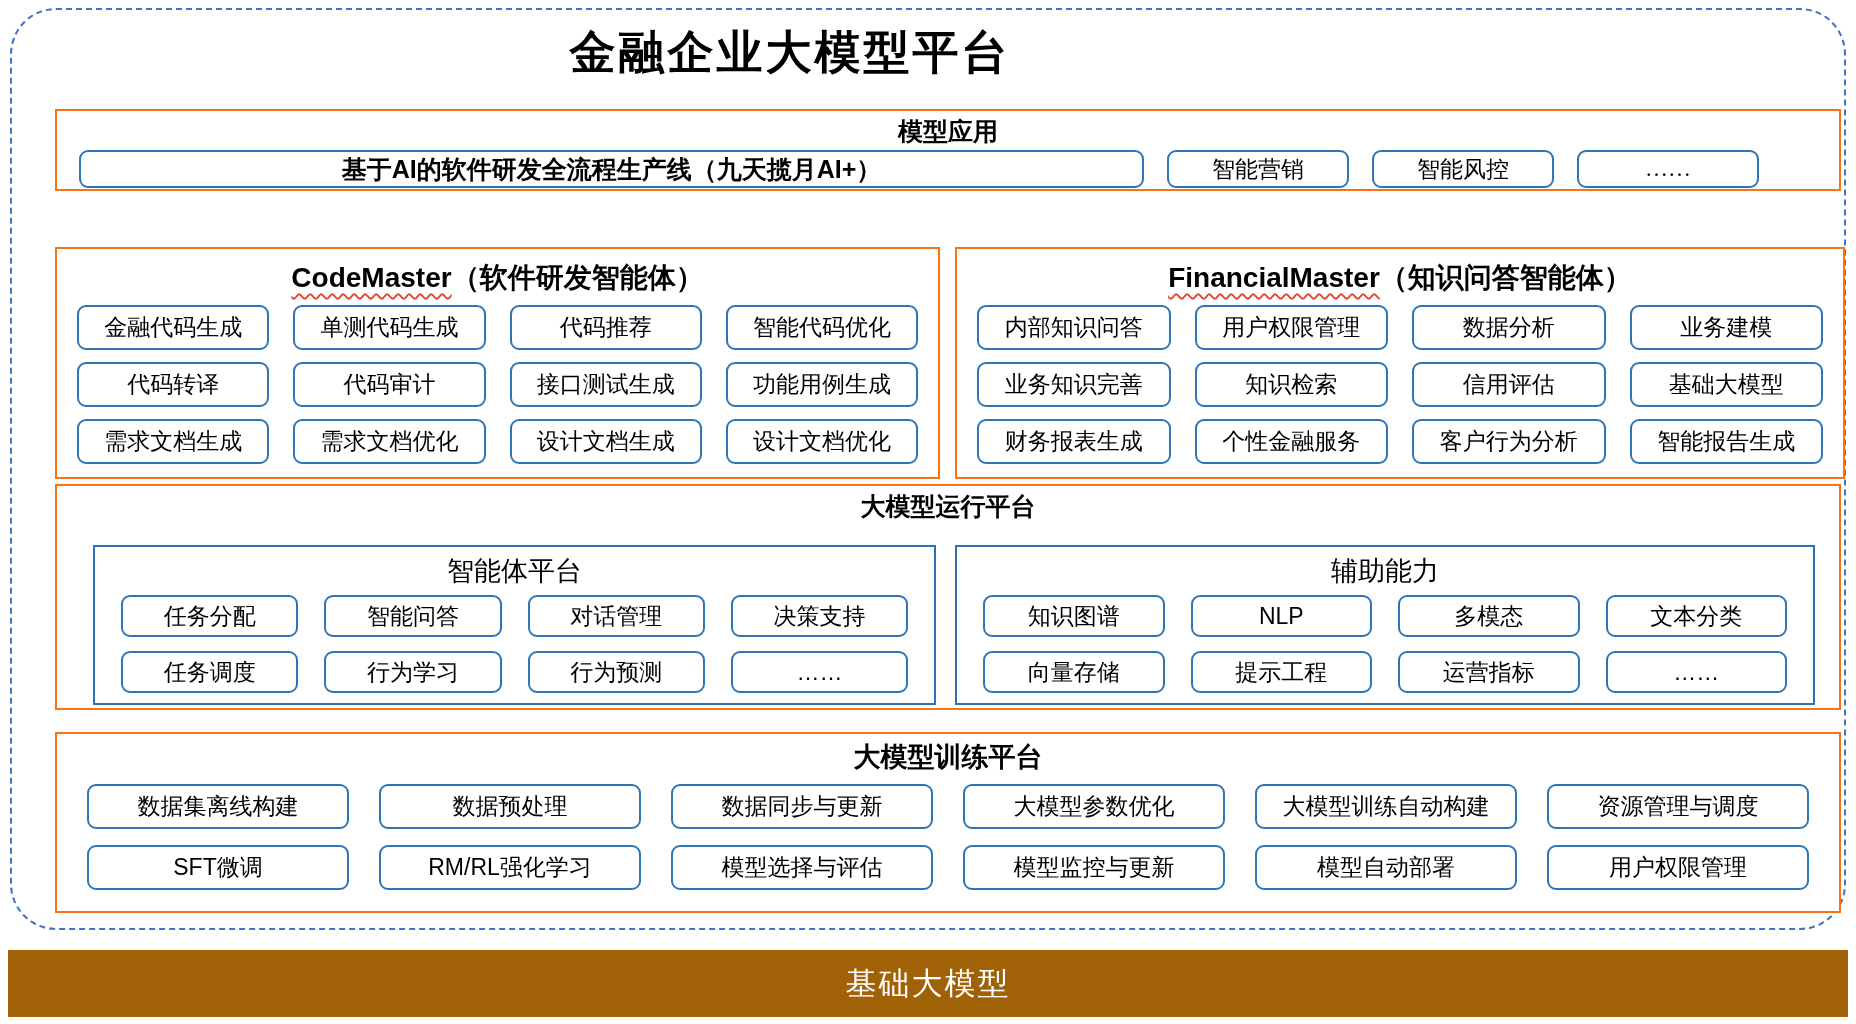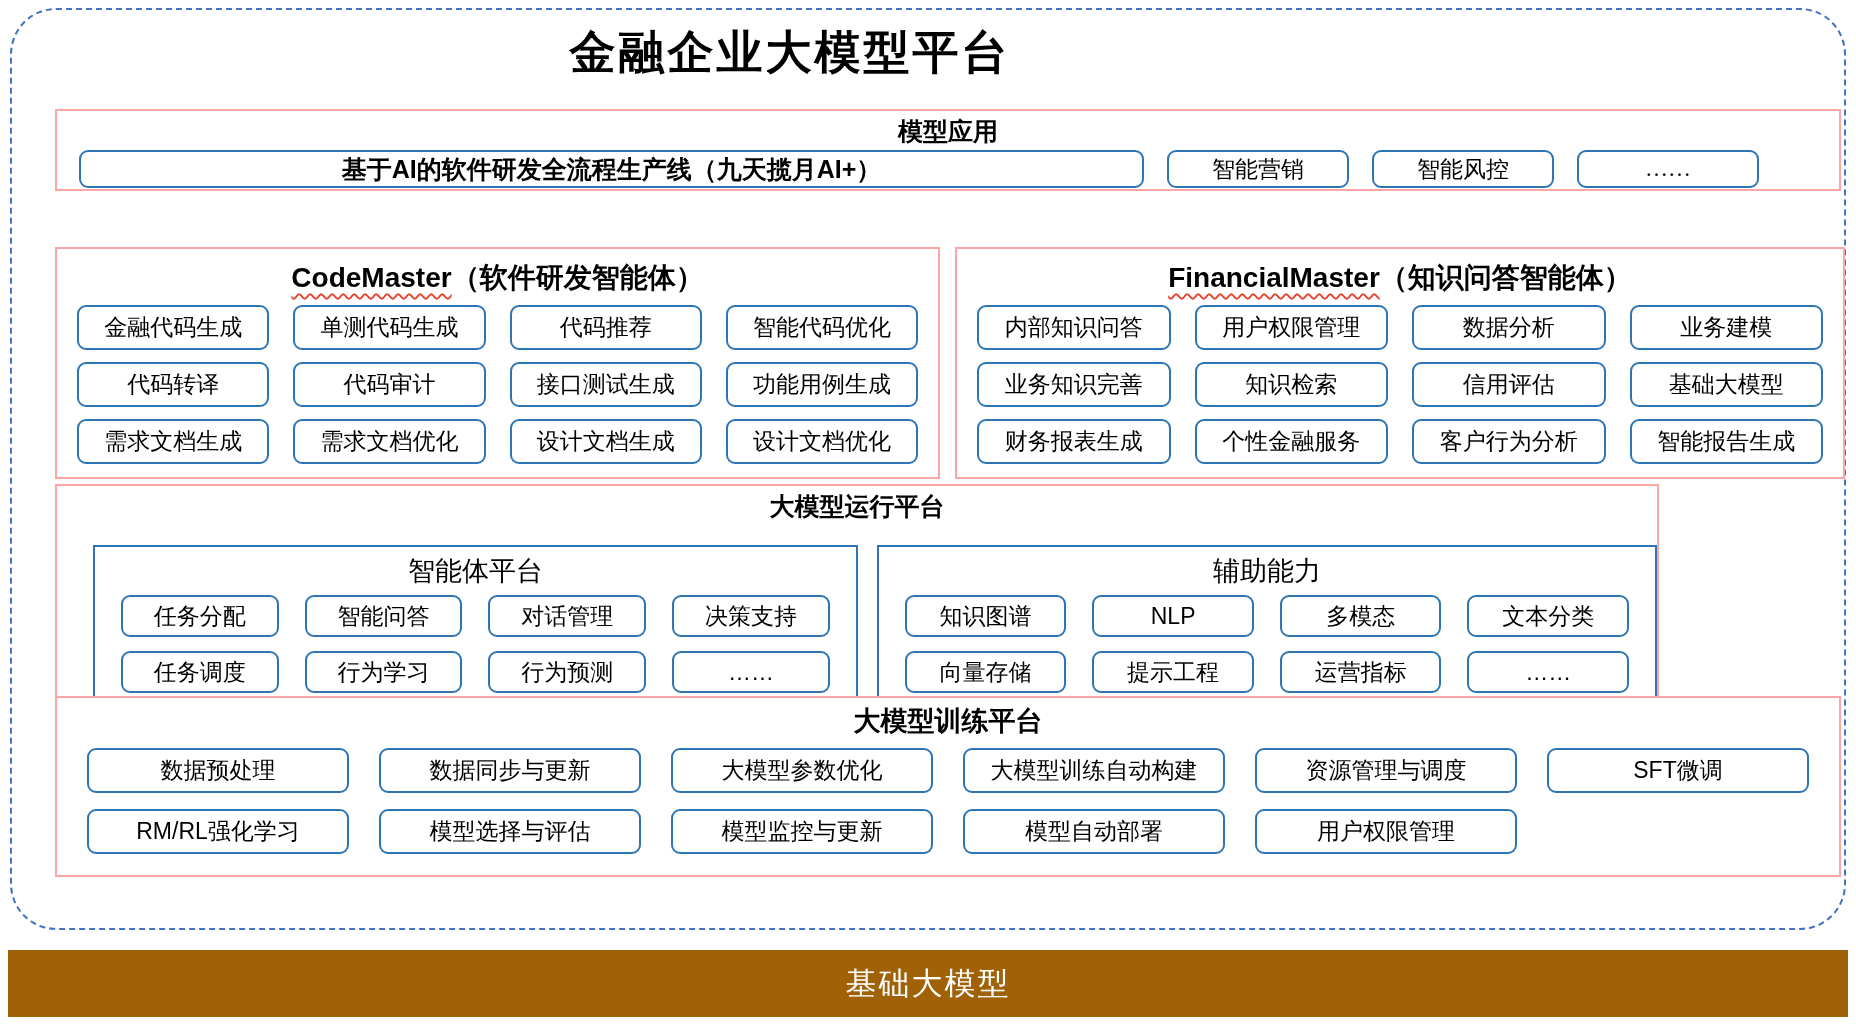--- a/index.html
+++ b/index.html
@@ -13,21 +13,21 @@
     border:2px dashed #4472C4;border-radius:46px;
   }
   
   .page-title{
     position:absolute;top:22px;left:0;width:1580px;text-align:center;
     font-family:"DejaVu Serif","Liberation Serif",serif;
     font-weight:700;font-size:46px;letter-spacing:3px;
   }
   
   .section{
-    position:absolute;border:2px solid #fca5a5;background:#fff;box-sizing:border-box;
+    position:absolute;border:2px solid #f97316;background:#fff;box-sizing:border-box;
   }
   .sec-header{
     text-align:center;font-weight:700;font-size:25px;margin-top:5px;line-height:30px;
   }
   .box{
     border:2px solid #2E75B6;border-radius:9px;box-sizing:border-box;
     display:flex;align-items:center;justify-content:center;
     font-size:23px;background:#fff;white-space:nowrap;
   }
   
@@ -46,37 +46,37 @@
   .wavy{
     text-decoration-line:underline;text-decoration-style:wavy;
     text-decoration-color:#E5432E;text-decoration-thickness:2px;text-underline-offset:6px;
   }
   .agent-grid{
     display:grid;grid-template-columns:repeat(4,1fr);
     column-gap:24px;row-gap:12px;margin:10px 20px 0 20px;
   }
   .agent-grid .box{height:45px;}
   
-  .sec-runtime{left:55px;top:484px;width:1604px;height:226px;}
+  .sec-runtime{left:55px;top:484px;width:1786px;height:226px;}
   .runtime-row{display:flex;margin:24px 0 0 36px;}
   .group{
     border:2px solid #2E74B5;height:160px;box-sizing:border-box;background:#fff;
   }
   .group-left{width:843px;}
   .group-right{width:860px;margin-left:19px;}
   .group-title{
     text-align:center;font-weight:400;font-size:27px;margin-top:8px;line-height:32px;
   }
   .group-grid{
     display:grid;grid-template-columns:repeat(4,1fr);
     column-gap:26px;row-gap:14px;margin:8px 26px 0 26px;
   }
   .group-grid .box{height:42px;}
   
-  .sec-training{left:55px;top:696px;width:1786px;height:181px;}
+  .sec-training{left:55px;top:732px;width:1786px;height:181px;}
   .training-grid{
     display:grid;grid-template-columns:repeat(6,1fr);
     column-gap:30px;row-gap:16px;margin:12px 30px 0 30px;
   }
   .training-grid .box{height:45px;}
   .sec-training .sec-header{font-size:27px;margin-top:8px;}
   
   .footer-bar{
     position:absolute;left:8px;top:950px;width:1840px;height:67px;
     background:#a16207;color:#fff;display:flex;align-items:center;justify-content:center;
@@ -168,20 +168,21 @@
         <div class="box">运营指标</div>
         <div class="box">……</div>
       </div>
     </div>
   </div>
 </div>
 
 <div class="section sec-training">
   <div class="sec-header">大模型训练平台</div>
   <div class="training-grid">
+    <div class="box">数据集离线构建</div>
     <div class="box">数据预处理</div>
     <div class="box">数据同步与更新</div>
     <div class="box">大模型参数优化</div>
     <div class="box">大模型训练自动构建</div>
     <div class="box">资源管理与调度</div>
     <div class="box">SFT微调</div>
     <div class="box">RM/RL强化学习</div>
     <div class="box">模型选择与评估</div>
     <div class="box">模型监控与更新</div>
     <div class="box">模型自动部署</div>

